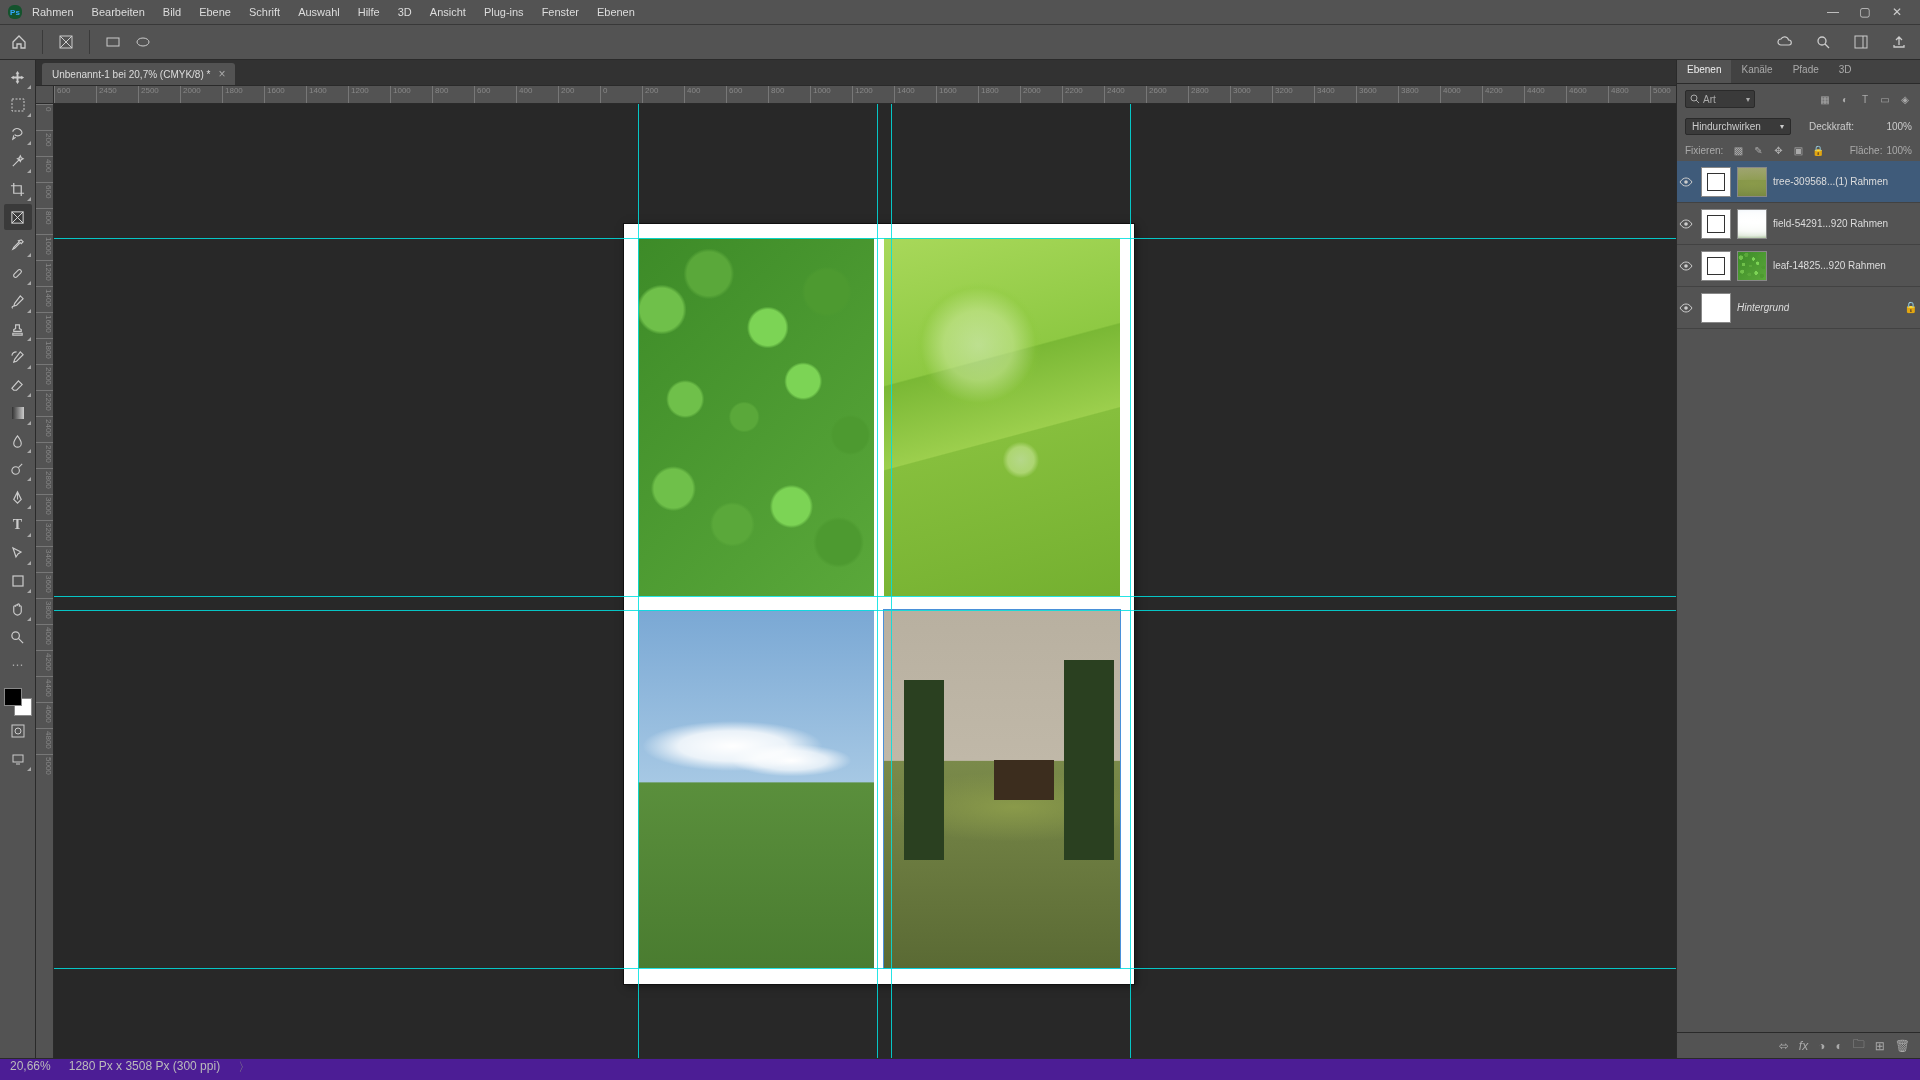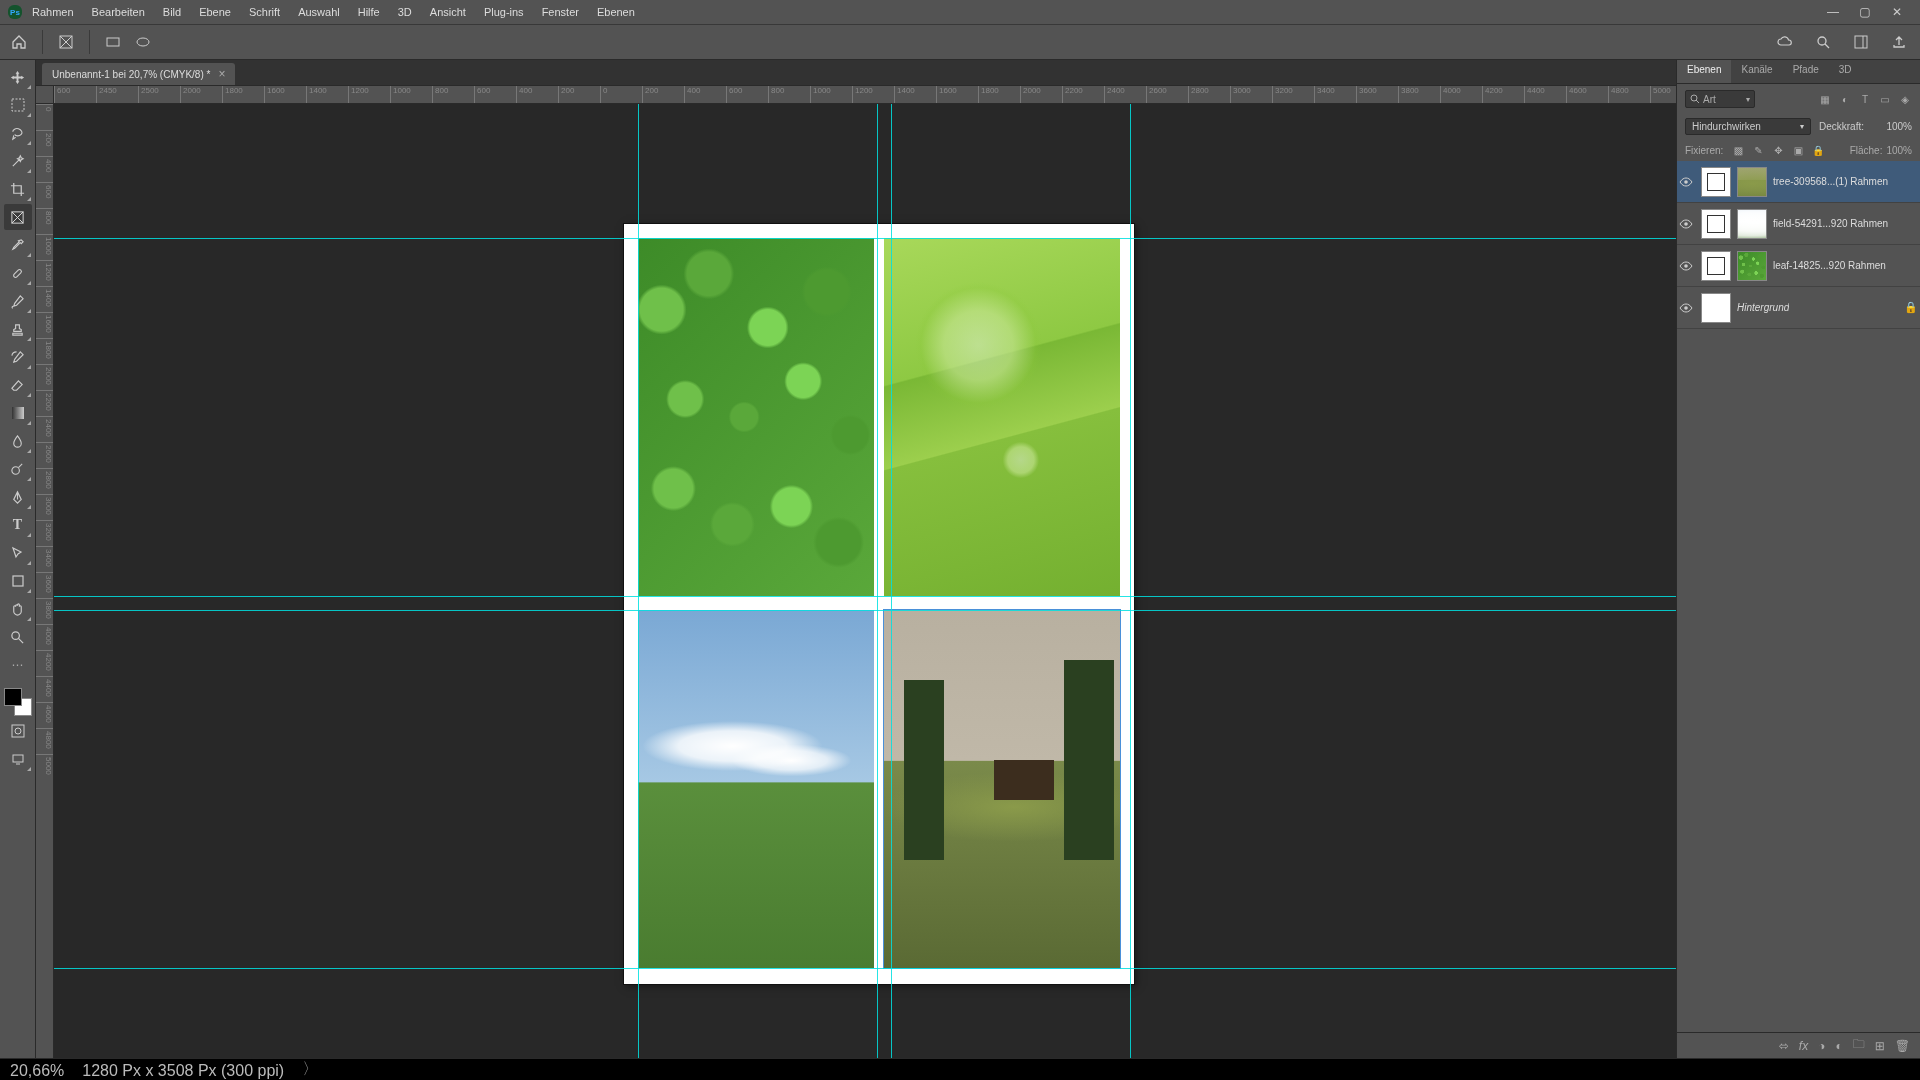--- a/index.html
+++ b/index.html
@@ -88,21 +88,21 @@
 .panels { width: 244px; background: #535353; border-left: 1px solid #2a2a2a; display: flex; flex-direction: column; }
 .panel-tabs { display: flex; height: 24px; background: #424242; border-bottom: 1px solid #2a2a2a; }
 .panel-tabs div { padding: 4px 10px; font-size: 10px; color: #aaa; cursor: pointer; }
 .panel-tabs div.active { background: #535353; color: #eee; }
 
 .layer-filters { display: flex; align-items: center; gap: 6px; padding: 6px 8px; }
 .layer-filters .search { flex: 0 0 70px; display: flex; align-items: center; background: #3a3a3a; border: 1px solid #2a2a2a; border-radius: 2px; padding: 1px 4px; height: 18px; color: #aaa; font-size: 10px; gap: 3px; }
 .layer-filters .filt-icons { display: flex; gap: 6px; margin-left: auto; }
 .layer-filters .filt-icons span { width: 14px; height: 14px; display: inline-flex; align-items: center; justify-content: center; color: #aaa; font-size: 10px; cursor: pointer; }
 
-.blend-row { display: flex; align-items: center; gap: 8px; padding: 4px 8px; font-size: 10px; }
+.blend-row { display: flex; align-items: center; gap: 18px; padding: 4px 8px; font-size: 10px; }
 .blend-row .combo { flex: 1; background: #3a3a3a; border: 1px solid #2a2a2a; padding: 2px 6px; color: #ccc; display: flex; justify-content: space-between; align-items: center; border-radius: 2px; cursor: pointer; }
 .blend-row .pct { width: 40px; text-align: right; color: #ccc; }
 .lock-row { display: flex; align-items: center; gap: 4px; padding: 4px 8px; font-size: 10px; color: #aaa; }
 .lock-row .icons { display: flex; gap: 6px; margin-left: 4px; }
 .lock-row .icons span { width: 14px; height: 14px; display: inline-flex; align-items: center; justify-content: center; cursor: pointer; }
 .lock-row .fill { margin-left: auto; display: flex; gap: 4px; align-items: center; }
 
 .layer-list { flex: 1; overflow: auto; }
 .layer { display: flex; align-items: center; height: 42px; border-bottom: 1px solid #424242; padding: 0 2px; gap: 6px; cursor: pointer; }
 .layer.selected { background: #3f5b7a; }
@@ -110,21 +110,21 @@
 .layer .thumb { width: 30px; height: 30px; background: #fff; border: 1px solid #888; flex-shrink: 0; position: relative; }
 .layer .thumb.frame-thumb::after { content: ""; position: absolute; inset: 5px; border: 1px solid #333; }
 .layer .img-thumb { width: 30px; height: 30px; border: 1px solid #888; flex-shrink: 0; }
 .layer .name { font-size: 10px; color: #ddd; white-space: nowrap; overflow: hidden; text-overflow: ellipsis; }
 .layer .lock { margin-left: auto; color: #aaa; font-size: 11px; }
 
 .layer-footer { height: 26px; border-top: 1px solid #2a2a2a; display: flex; align-items: center; justify-content: flex-end; gap: 10px; padding: 0 10px; color: #aaa; font-size: 12px; }
 .layer-footer span { cursor: pointer; }
 
 
-.statusbar { height: 22px; background: #000000; border-top: 1px solid #2a2a2a; display: flex; align-items: flex-end; padding: 0 10px; gap: 18px; font-size: 16px; color: #bbb; }
+.statusbar { height: 22px; background: #4c1d95; border-top: 1px solid #2a2a2a; display: flex; align-items: flex-start; padding: 0 10px; gap: 18px; font-size: 12px; color: #bbb; }
 .statusbar .chev { color: #888; }
 
 svg { display: block; }
 </style>
 </head>
 <body>
 
 <div class="menubar">
   <div class="ps-logo">Ps</div>
   <div class="menu-item">Rahmen</div>

